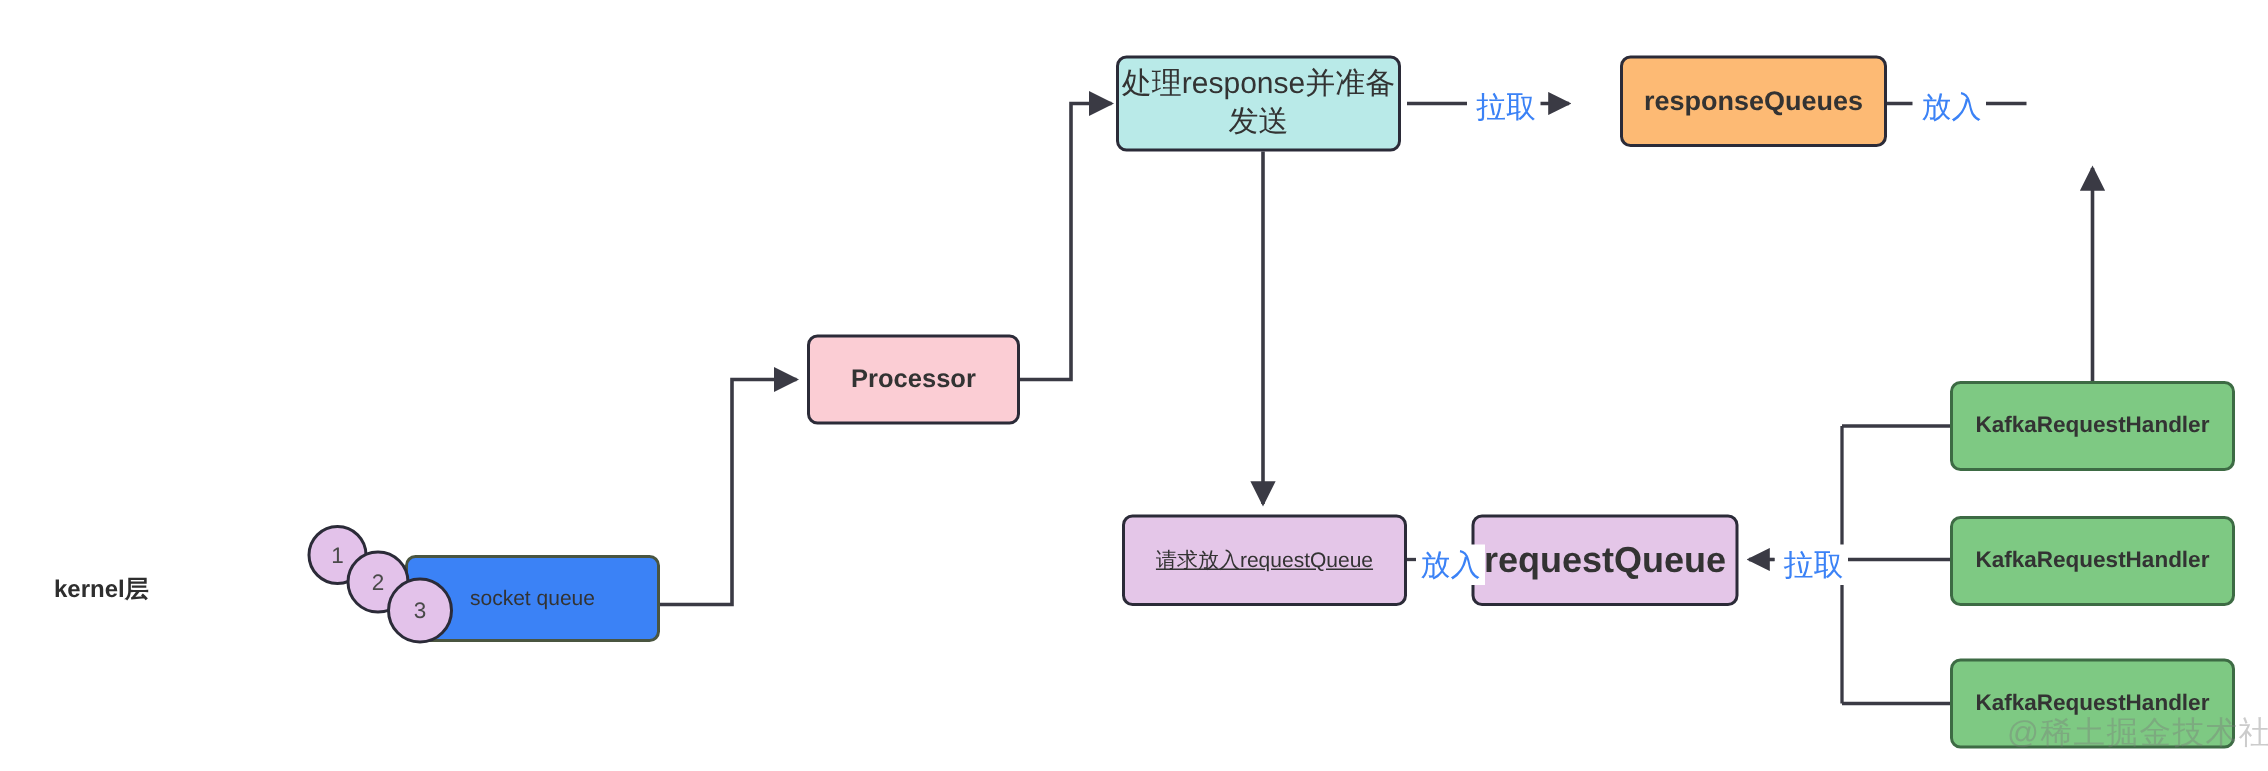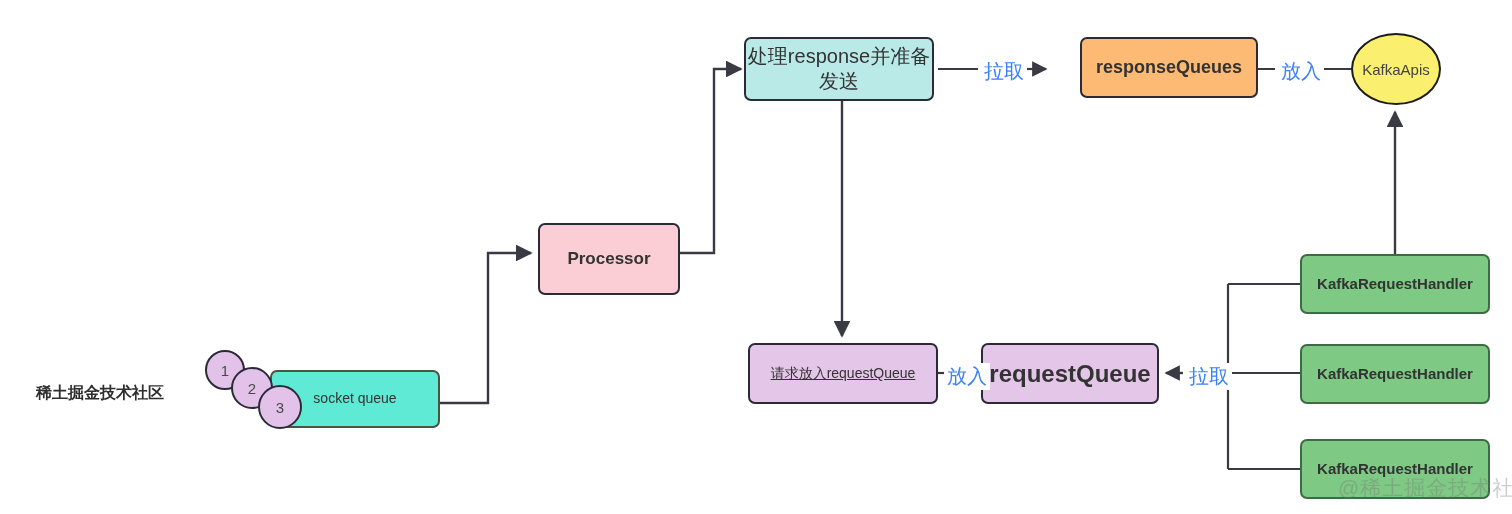--- a/index.html
+++ b/index.html
@@ -124,39 +124,38 @@
     <path d="M 1216 373 L 1228 373" fill="none" stroke="#3a3a44" stroke-width="2.2"></path>
 
     <path d="M 1228 284 L 1228 469" fill="none" stroke="#3a3a44" stroke-width="2.2"></path>
     <path d="M 1228 284 L 1300 284" fill="none" stroke="#3a3a44" stroke-width="2.2"></path>
     <path d="M 1228 373 L 1300 373" fill="none" stroke="#3a3a44" stroke-width="2.2"></path>
     <path d="M 1228 469 L 1300 469" fill="none" stroke="#3a3a44" stroke-width="2.2"></path>
 
     <path d="M 1395 254 L 1395 112" fill="none" stroke="#3a3a44" stroke-width="2.4" marker-end="url(#arrow)"></path>
   </svg>
 
-  <div class="plain-label" style="left:36px; top:383px;">稀土掘金技术社区</div>
+  <div class="plain-label" style="left:36px; top:383px;">kernel层</div>
 
-  <div class="node" id="n-socketqueue" style="left: 270px; top: 370px; width: 170px; height: 58px; background: #5eead4; border-color: rgb(74, 85, 64); font-size: 14px;">socket queue</div>
+  <div class="node" id="n-socketqueue" style="left: 270px; top: 370px; width: 170px; height: 58px; background: #3b82f6; border-color: rgb(74, 85, 64); font-size: 14px;">socket queue</div>
 
   <div class="circle-node" id="q0" style="left: 205px; top: 350px; width: 40px; height: 40px; background: rgb(227, 194, 234);">1</div>
   <div class="circle-node" id="q1" style="left: 231px; top: 367px; width: 42px; height: 42px; background: rgb(227, 194, 234);">2</div>
   <div class="circle-node" id="q2" style="left: 258px; top: 385px; width: 44px; height: 44px; background: rgb(227, 194, 234);">3</div>
 
-  <div class="node bold" id="n-processor" style="left: 538px; top: 223px; width: 142px; height: 72px; background: rgb(251, 205, 212); border-color: rgb(43, 43, 56); font-size: 17px;">Processor</div>
+  <div class="node bold" id="n-processor" style="left: 538px; top: 223px; width: 142px; height: 60px; background: rgb(251, 205, 212); border-color: rgb(43, 43, 56); font-size: 17px;">Processor</div>
 
   <div class="node" id="n-handleresponse" style="left: 744px; top: 37px; width: 190px; height: 64px; background: rgb(185, 234, 232); border-color: rgb(43, 43, 56); font-size: 20px;">处理response并准备发送</div>
 
   <div class="node" id="n-putrequestqueue" style="left: 748px; top: 343px; width: 190px; height: 61px; background: rgb(228, 198, 232); border-color: rgb(43, 43, 56); font-size: 14px; text-decoration: underline;">请求放入requestQueue</div>
 
   <div class="node bold" id="n-responsequeues" style="left: 1053px; top: 37px; width: 178px; height: 61px; background: #fdba74; border-color: rgb(43, 43, 56); font-size: 18px; margin-left: 27px;">responseQueues</div>
 
   <div class="node bold" id="n-requestqueue" style="left: 981px; top: 343px; width: 178px; height: 61px; background: rgb(228, 198, 232); border-color: rgb(43, 43, 56); font-size: 24px;">requestQueue</div>
 
-  <div class="ellipse-node" id="n-kafkaapis" style="left: 1351px; top: 33px; width: 90px; height: 72px; background: rgb(251, 239, 111); border-color: rgb(28, 28, 28); font-size: 15px;">KafkaApis</div>
 
   <div class="node bold" id="h0" style="left: 1300px; top: 254px; width: 190px; height: 60px; background: rgb(126, 201, 131); border-color: rgb(61, 107, 68); font-size: 15px;">KafkaRequestHandler</div>
   <div class="node bold" id="h1" style="left: 1300px; top: 344px; width: 190px; height: 60px; background: rgb(126, 201, 131); border-color: rgb(61, 107, 68); font-size: 15px;">KafkaRequestHandler</div>
   <div class="node bold" id="h2" style="left: 1300px; top: 439px; width: 190px; height: 60px; background: rgb(126, 201, 131); border-color: rgb(61, 107, 68); font-size: 15px;">KafkaRequestHandler</div>
 
   <div class="edge-label" id="el0" style="left: 981px; top: 58px;">拉取</div>
   <div class="edge-label" id="el1" style="left: 1278px; top: 58px;">放入</div>
   <div class="edge-label" id="el2" style="left: 944px; top: 363px;">放入</div>
   <div class="edge-label" id="el3" style="left: 1186px; top: 363px;">拉取</div>
 

